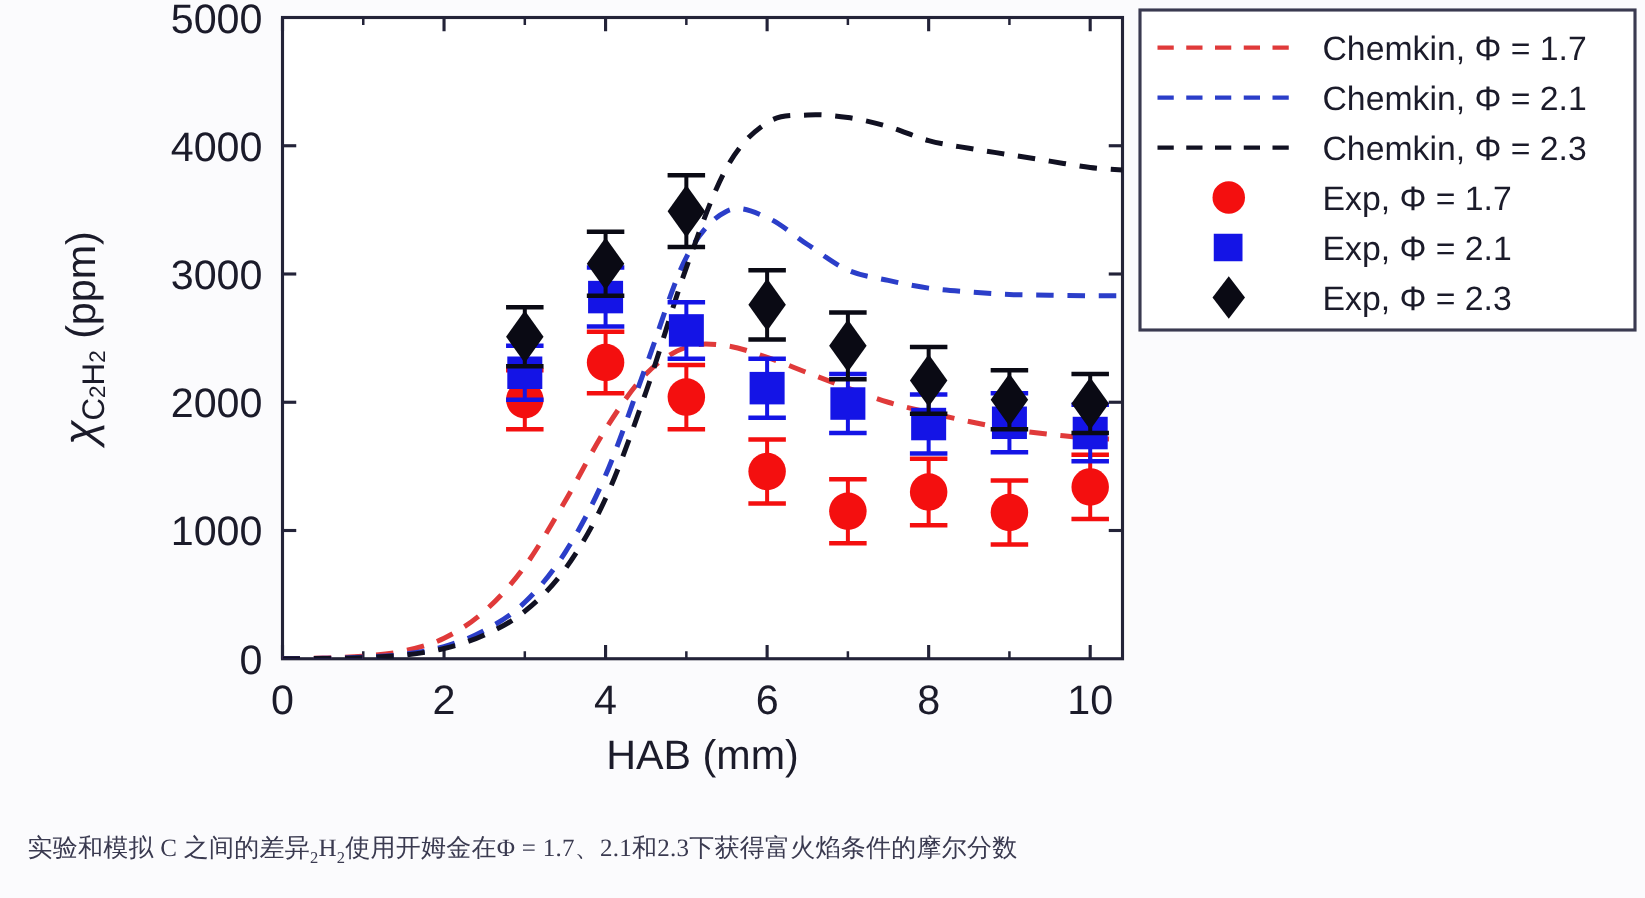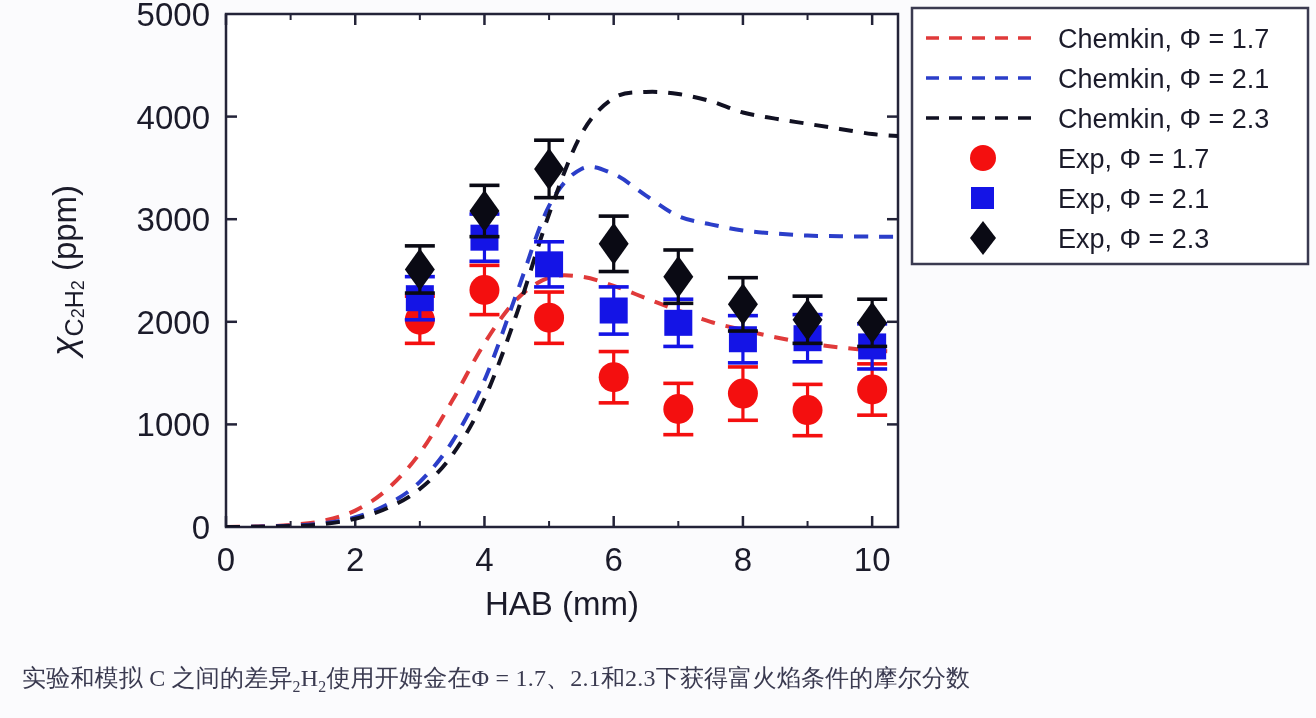--- a/index.html
+++ b/index.html
@@ -15,21 +15,21 @@
     background:#fbfbfd;
   }
   #caption{
     position:absolute;left:0;top:640px;width:1316px;height:78px;
     display:flex;align-items:center;
     box-sizing:border-box;padding-left:22px;
     background:#fbfbfd;
   }
   #caption .cap-text{
     font-family:"Liberation Serif", serif;
-    font-size:24px;color:#3a3a50;letter-spacing:0.2px;white-space:nowrap;
+    font-size:20px;color:#3a3a50;letter-spacing:0.2px;white-space:nowrap;
   }
   #caption .cap-text sub{font-size:0.66em;}
   .svgwrap{position:absolute;left:0;top:0;}
   text{font-family:"Liberation Sans", sans-serif;fill:#1b1b2a;}
   .ticklabel{font-size:33px;}
   .axistitle{font-size:33px;}
   .legendtext{font-size:27px;}
 </style>
 </head>
 <body>

